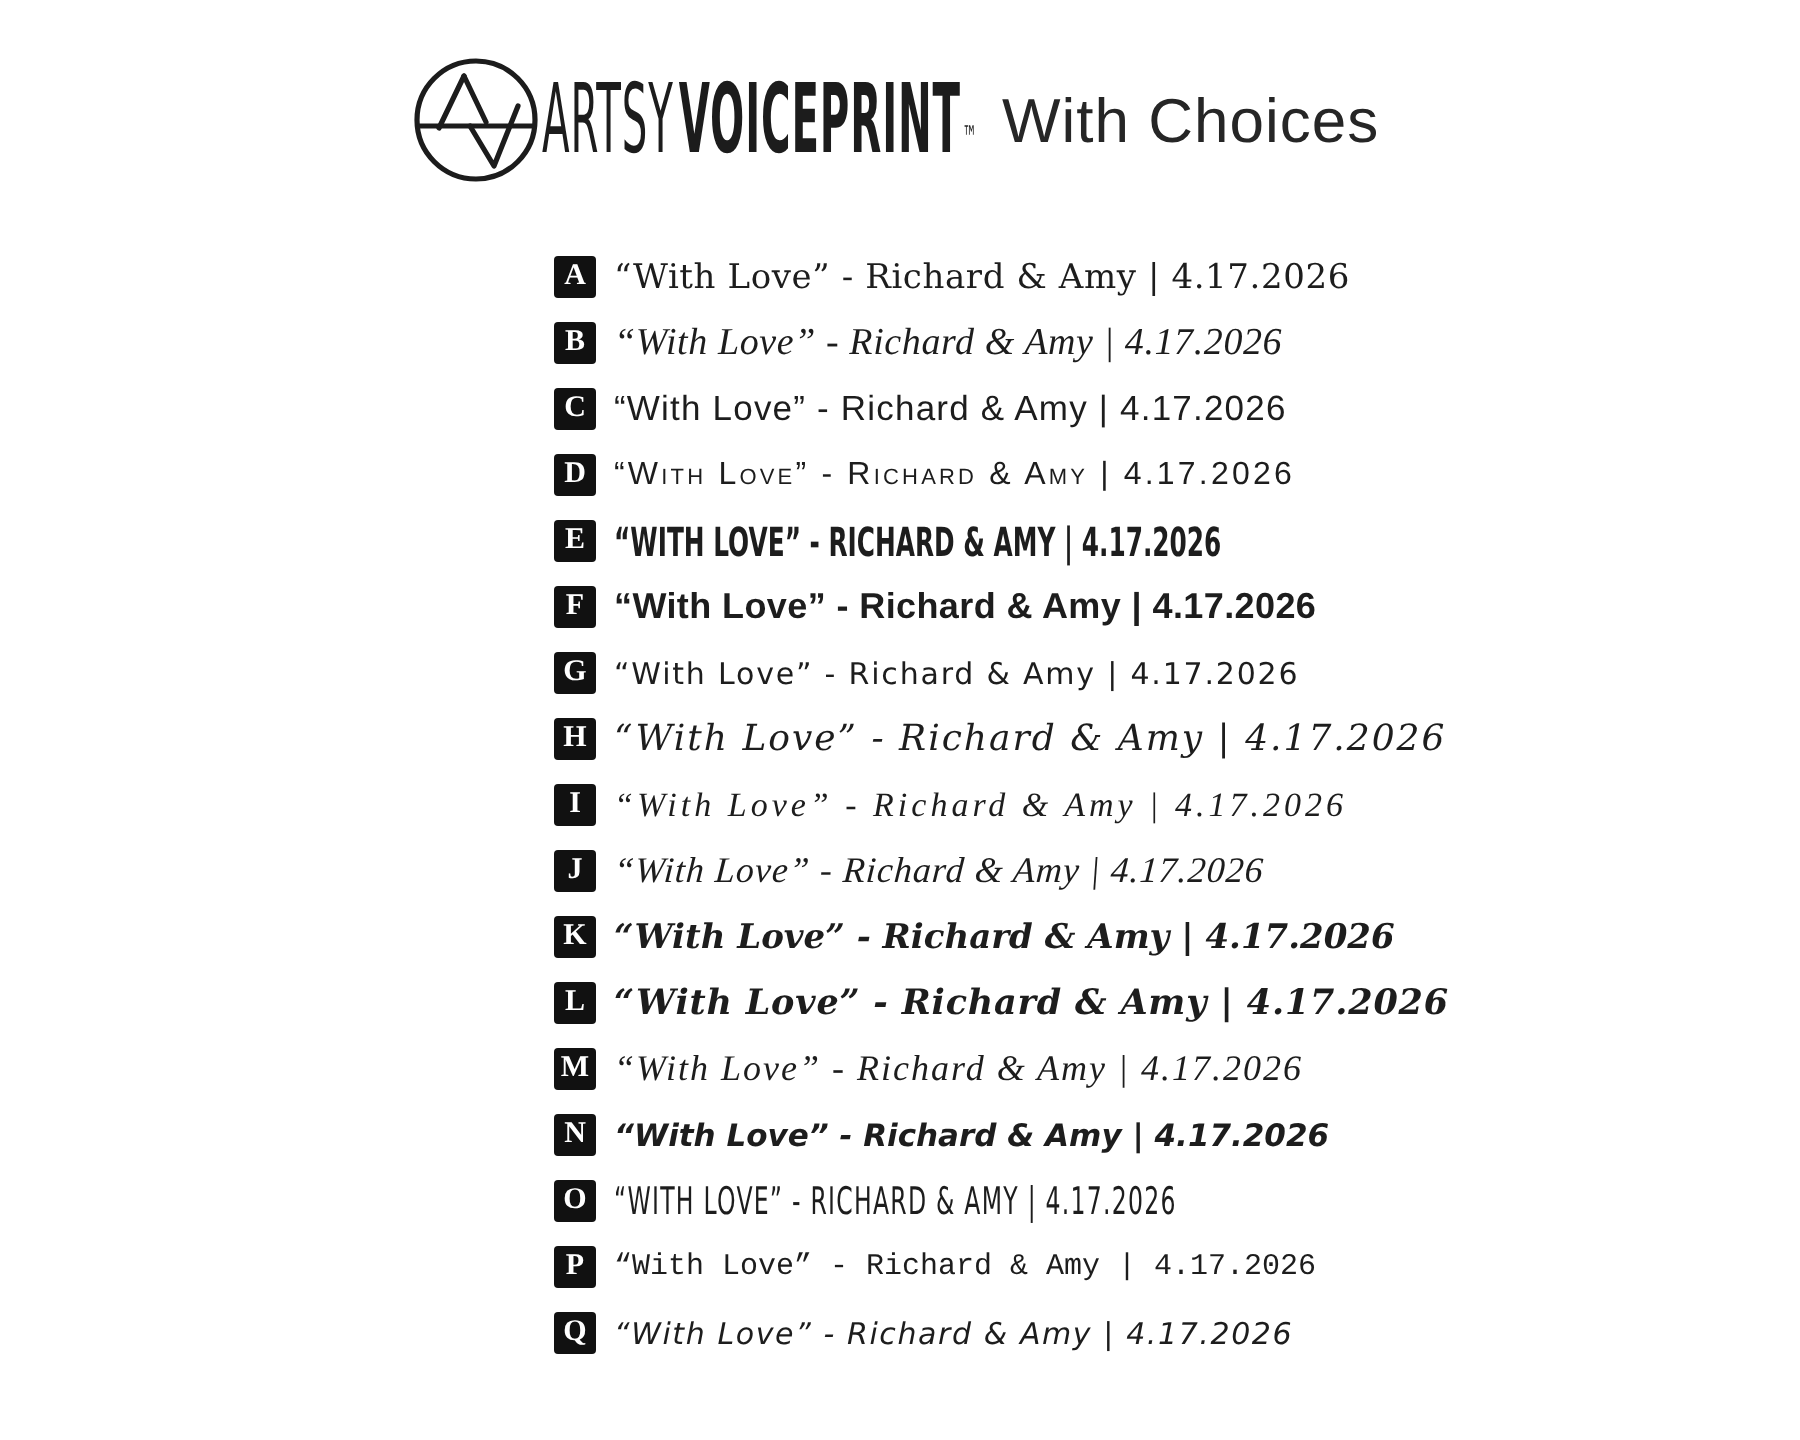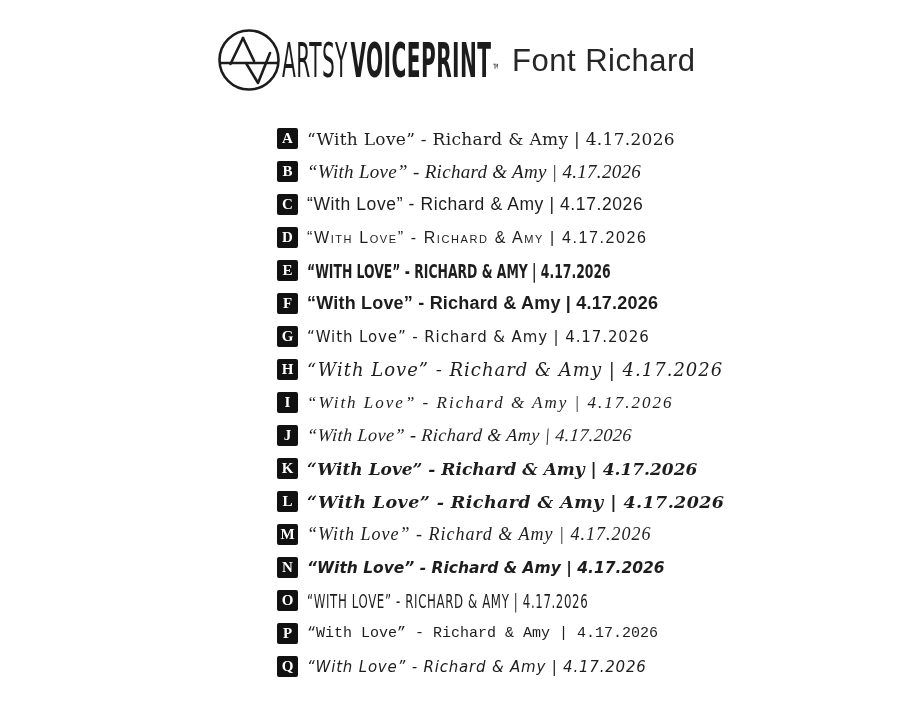--- a/index.html
+++ b/index.html
@@ -1,21 +1,21 @@
 <!DOCTYPE html>
 <html><head>
 <meta charset="utf-8">
 <style>
   html,body{margin:0;padding:0;}
   body{
     width:900px;height:720px;background:#ffffff;position:relative;
     font-family:"Liberation Sans",sans-serif;color:#1d1d1d;overflow:hidden;
   }
   
-  .header{position:absolute;left:16px;top:0;width:736px;height:110px;}
+  .header{position:absolute;left:5px;top:0;width:736px;height:110px;}
   .logo{position:absolute;left:200px;top:27px;width:66px;height:66px;}
   .brand{
     position:absolute;left:266px;top:36px;white-space:nowrap;
     font-family:"DejaVu Sans",sans-serif;font-size:48px;line-height:48px;
     letter-spacing:1px;color:#1c1c1c;
     transform:scaleX(0.42);transform-origin:left top;
   }
   .brand .artsy{font-weight:400;}
   .brand .voiceprint{font-weight:700;margin-left:6px;}
   .brand .tm{font-size:17px;font-weight:400;vertical-align:1px;margin-left:2px;}
@@ -60,21 +60,21 @@
   <div class="logo">
     <svg width="66" height="66" viewBox="0 0 66 66" fill="none" stroke="#1c1c1c" stroke-width="2.6" stroke-linecap="round" stroke-linejoin="round">
       <circle cx="33" cy="33" r="29.5"></circle>
       <line x1="4.5" y1="36" x2="61.5" y2="36"></line>
       <path d="M27 11 L14.5 37"></path>
       <path d="M27 11 L38 34"></path>
       <path d="M30 36 L42 56 L54 26"></path>
     </svg>
   </div>
   <div class="brand"><span class="artsy">ARTSY</span><span class="voiceprint">VOICEPRINT</span><span class="tm">™</span></div>
-  <div class="page-title">Font Richard</div>
+  <div class="page-title">With Choices</div>
 </div>
 
 <div class="rows">
   <div class="row">
     <span class="badge">A</span>
     <span class="sample f-a">“With Love” - Richard &amp; Amy | 4.17.2026</span>
   </div>
   <div class="row">
     <span class="badge">B</span>
     <span class="sample f-b">“With Love” - Richard &amp; Amy | 4.17.2026</span>

